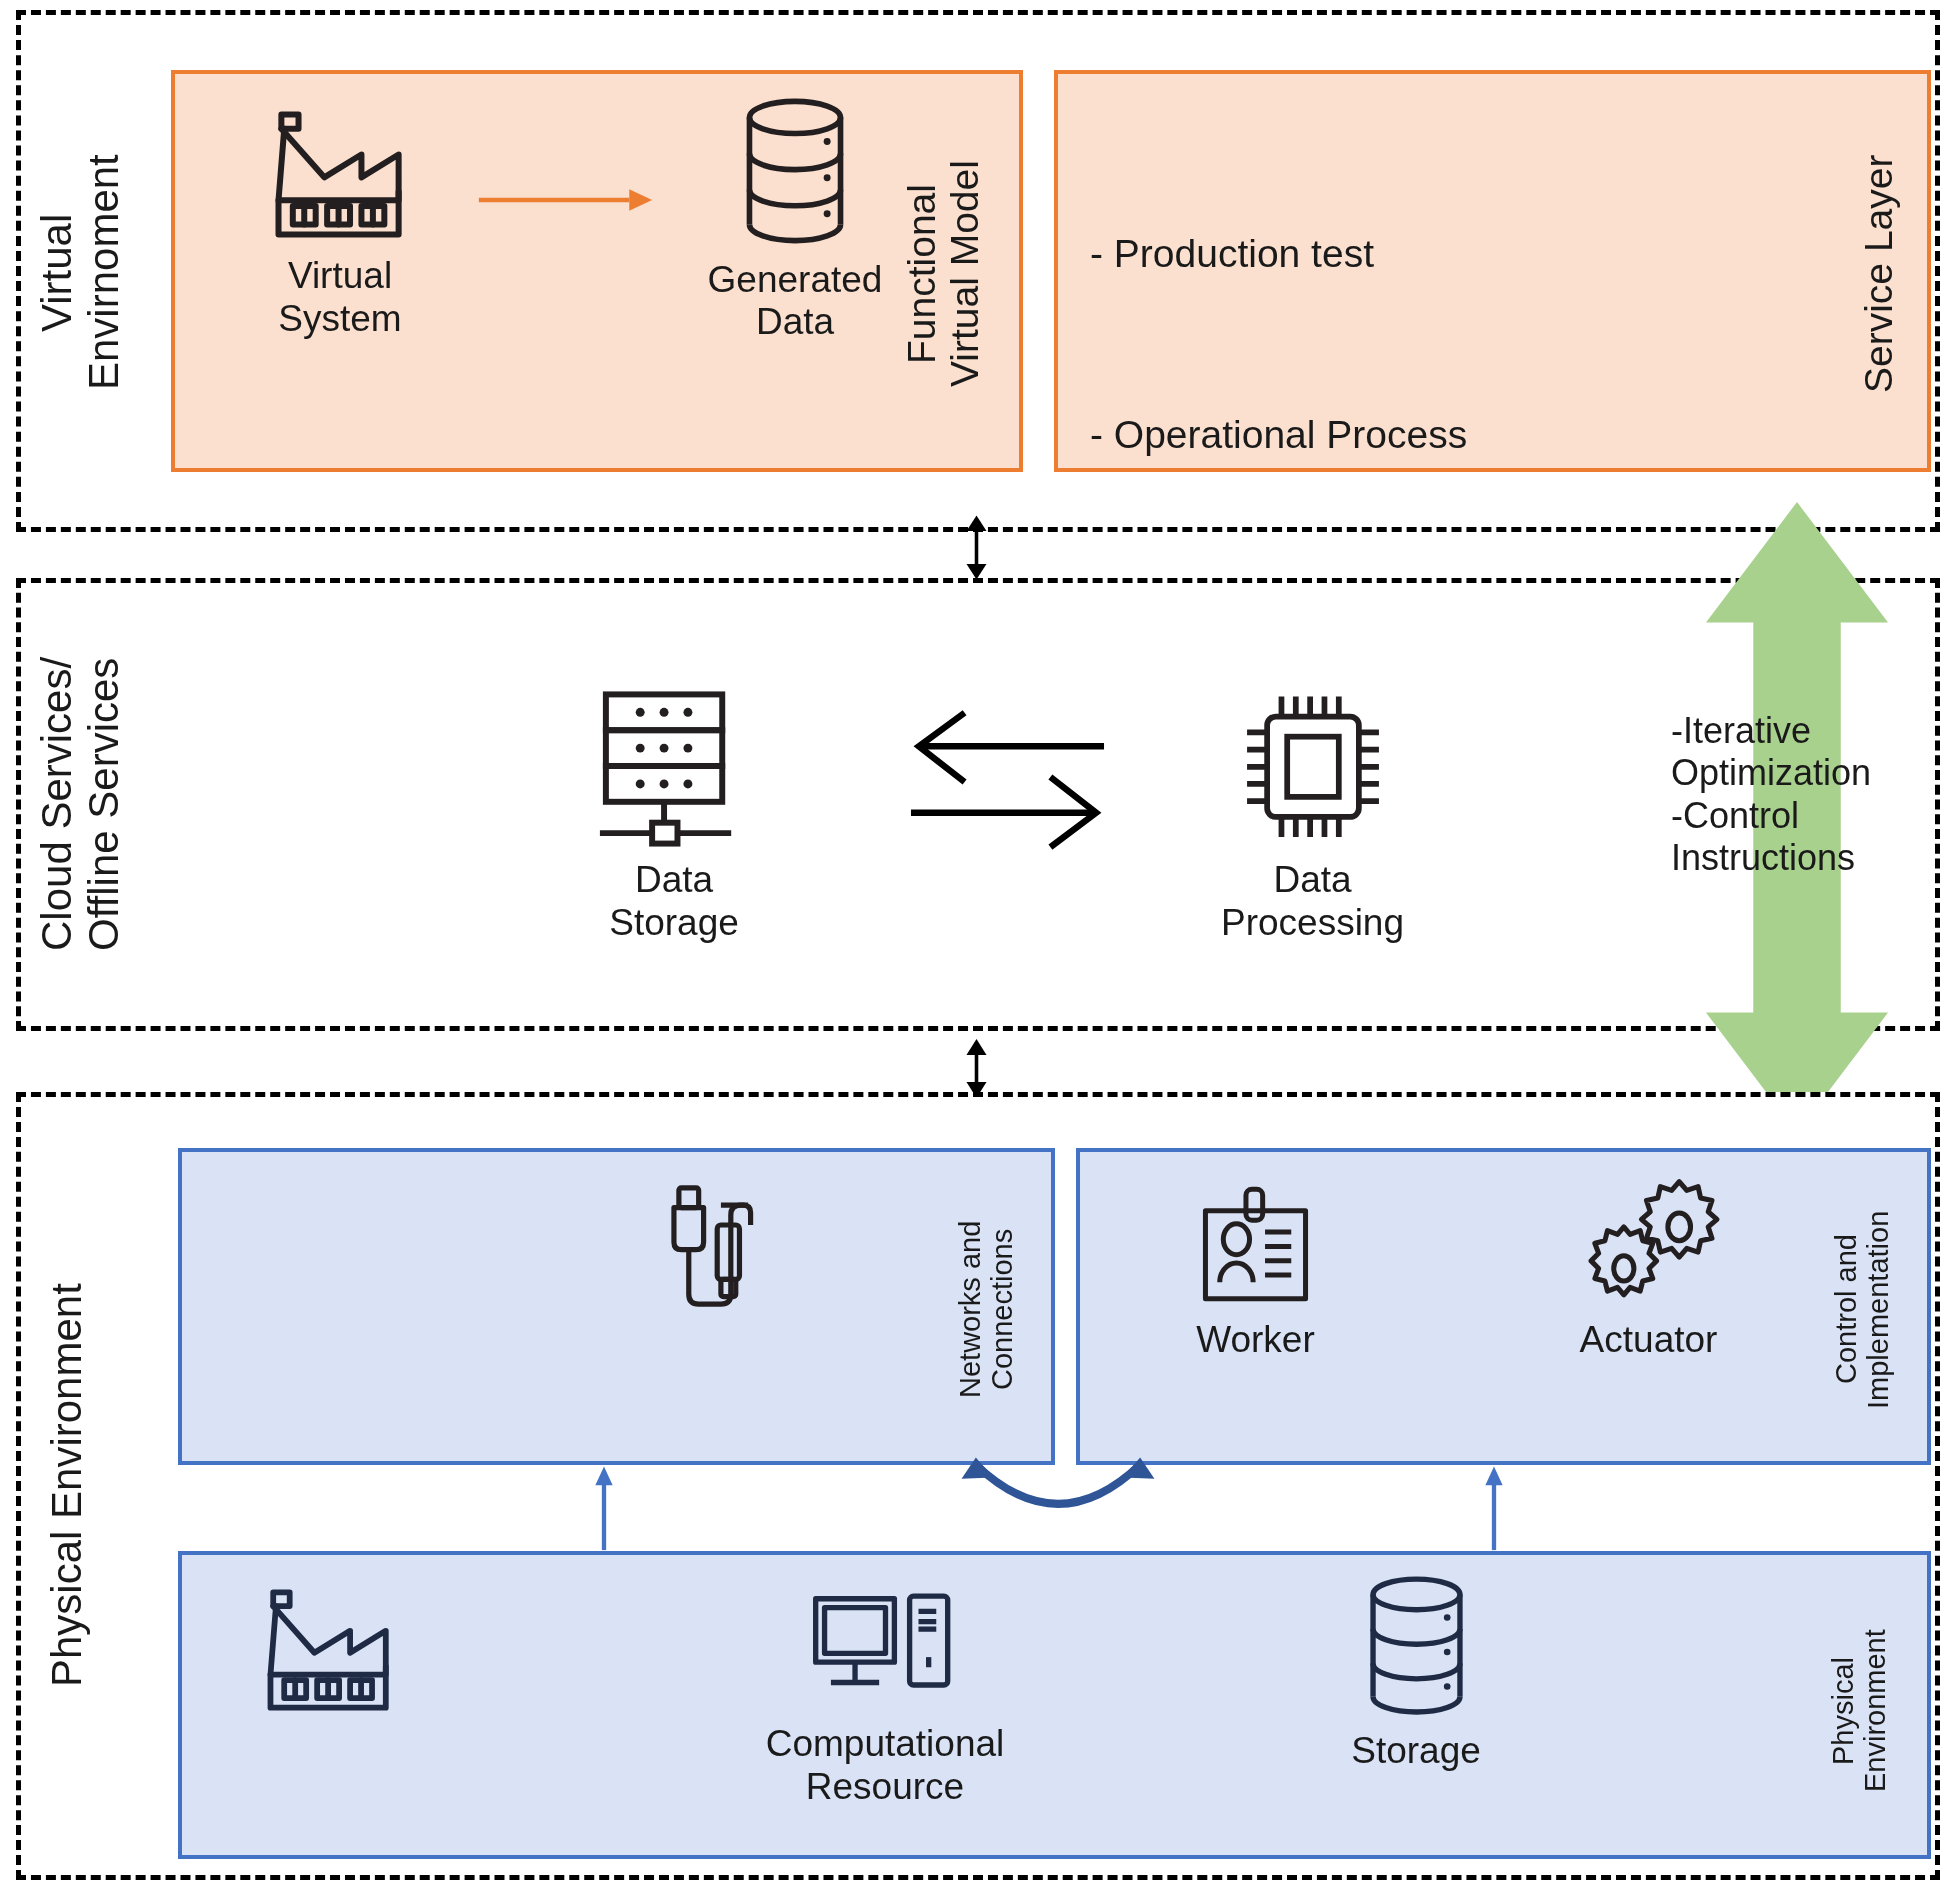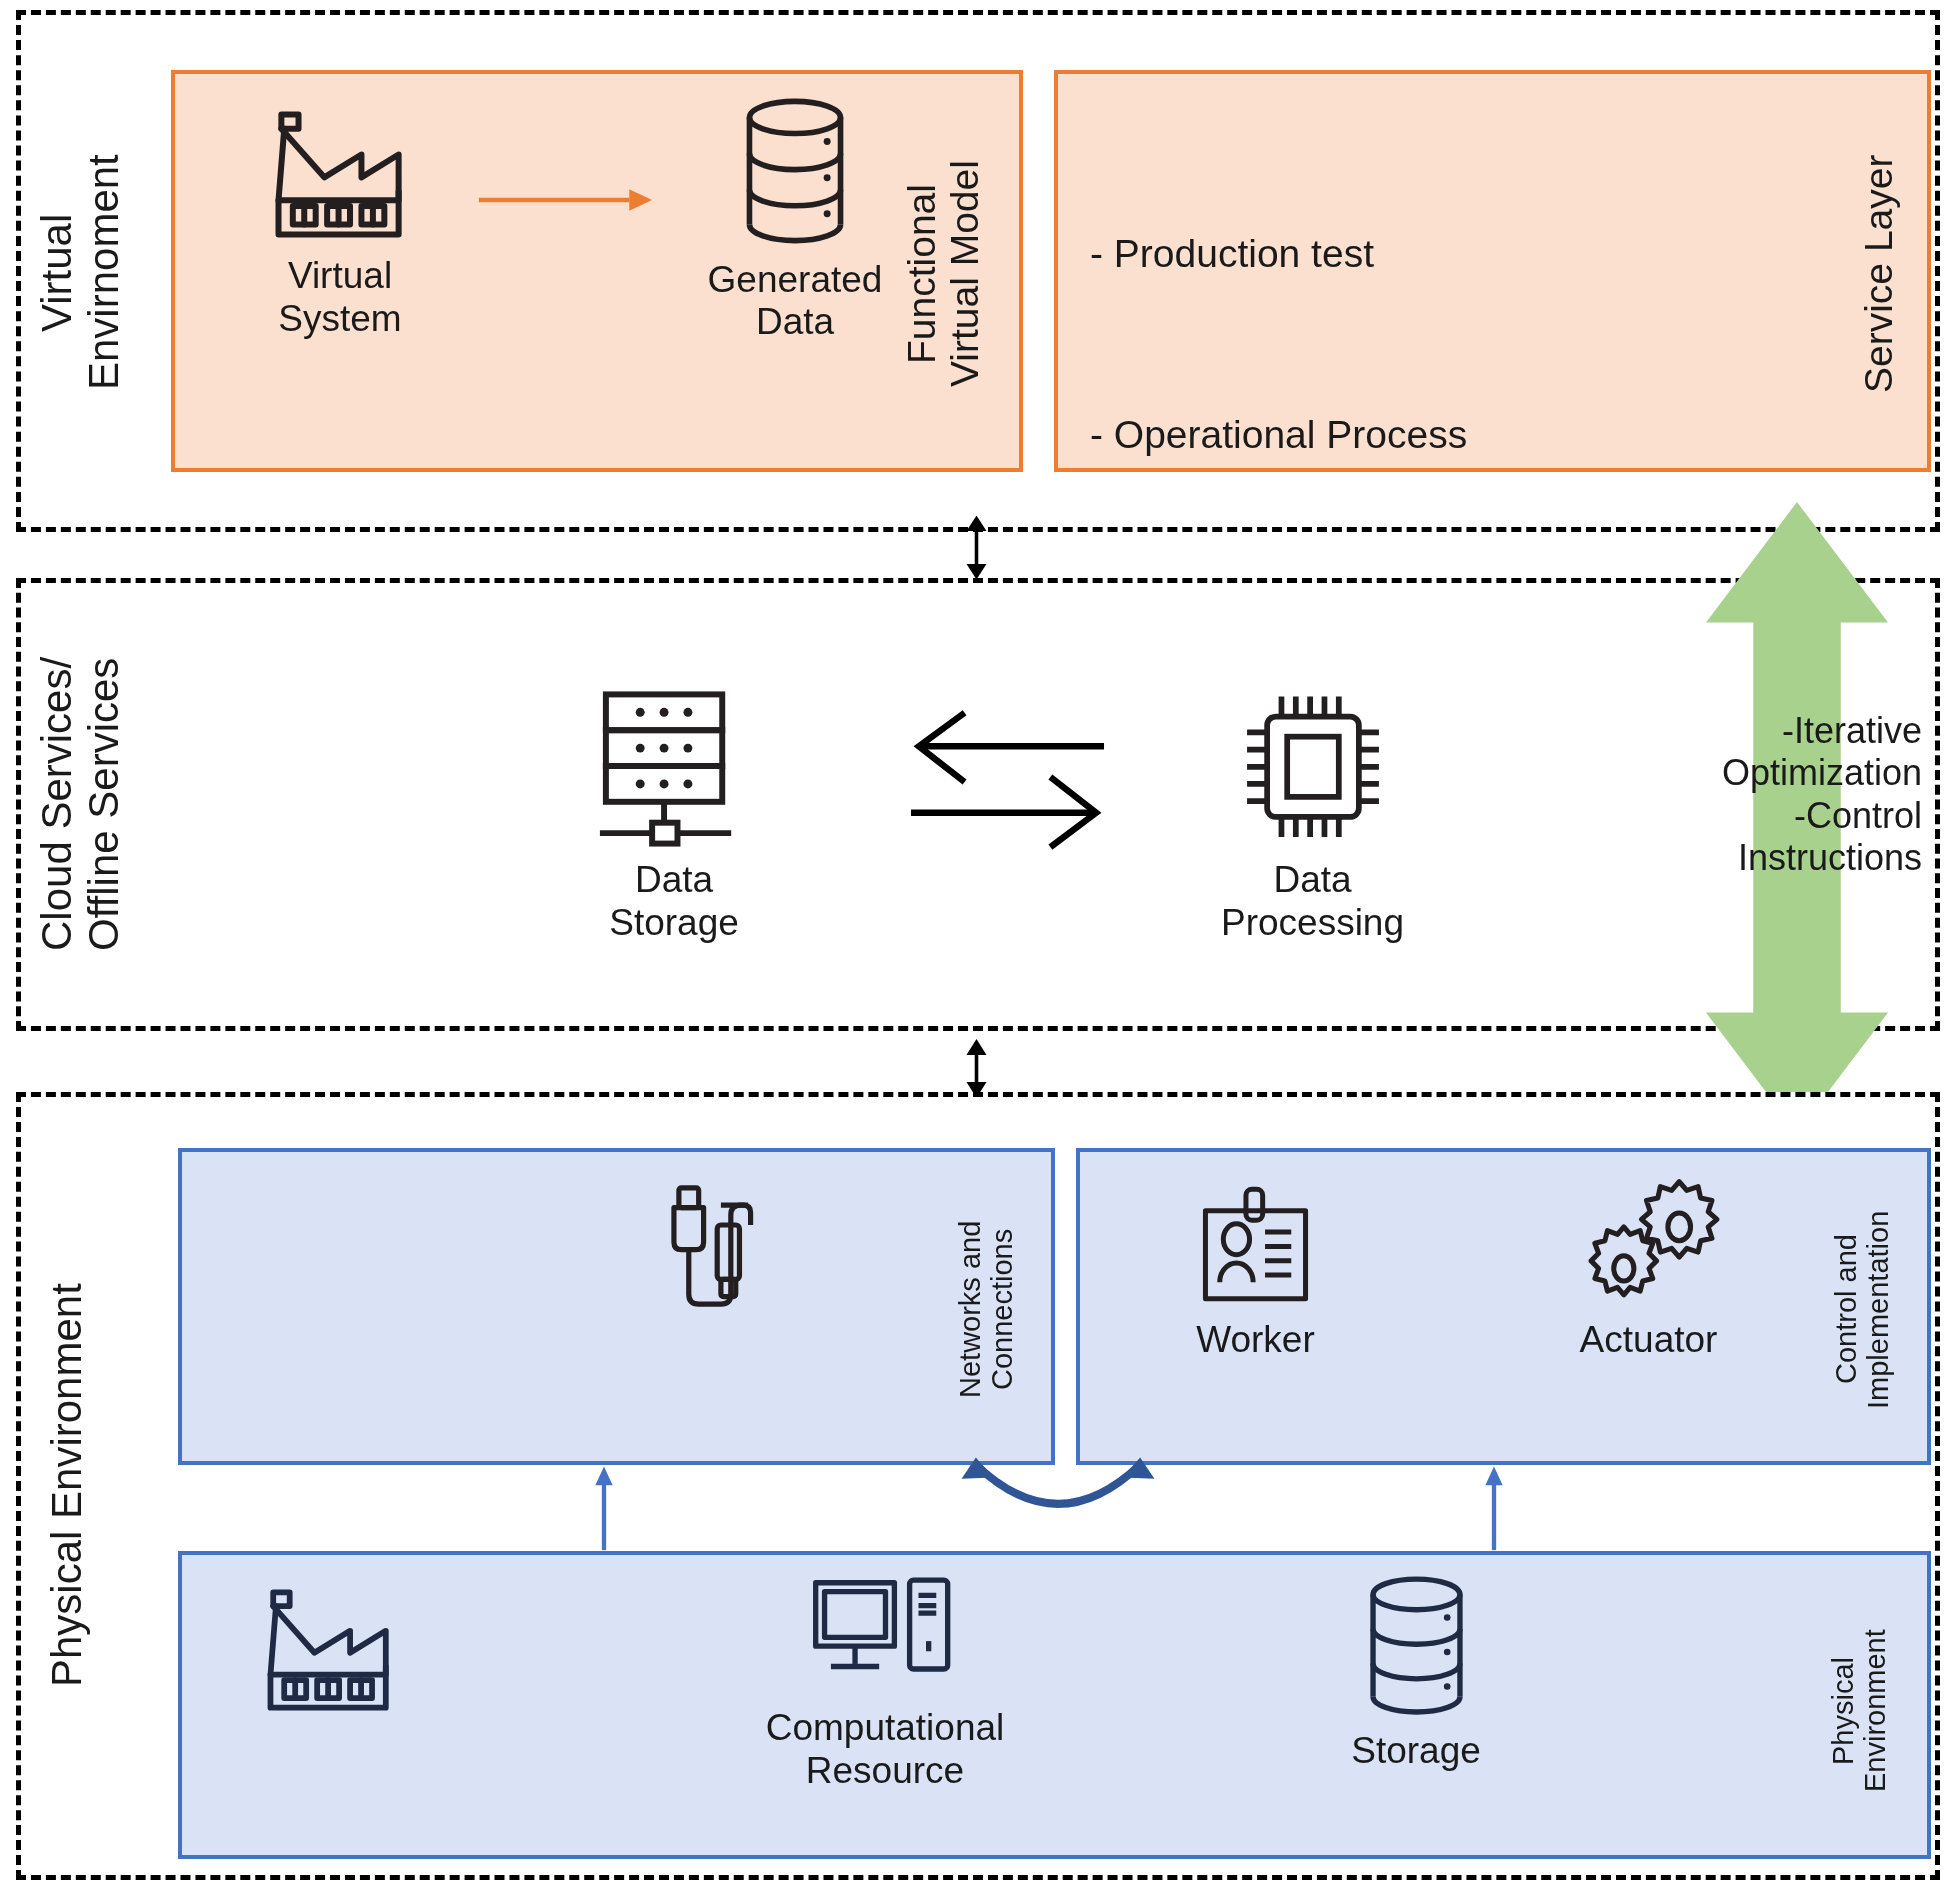--- a/index.html
+++ b/index.html
@@ -91,21 +91,21 @@
     white-space:pre-line;
     margin-top:7.2px;
   }
   .node .ico{display:block;margin:0 auto;}
 
   
   #green-arrow{position:absolute;left:1700px;top:502px;width:194px;height:631px;}
   #green-label{
     position:absolute;left:1671px;top:710px;width:251px;
     font-size:36px;line-height:1.18;color:#1a1a1a;white-space:pre-line;
-    text-align:right;
+    text-align:left;
   }
 
   
   .connector{position:absolute;}
 </style>
 </head>
 <body>
 
 <div id="stage">
 
@@ -353,21 +353,21 @@
             <path d="M12 68 L12 92 H96 V36 L70 52 V36 L44 52 L14 18"></path>
             <rect x="22" y="72" width="16" height="13"></rect>
             <rect x="46" y="72" width="16" height="13"></rect>
             <rect x="70" y="72" width="16" height="13"></rect>
             <path d="M30 72 v13 M54 72 v13 M78 72 v13"></path>
           </g>
         </svg>
       </span>
     </div>
 
-    <div class="node" style="left:502px;top:14px;width:402px;">
+    <div class="node" style="left:502px;top:30px;width:402px;">
       <span class="ico">
         <svg width="165" height="129" viewBox="0 0 130 100">
           <g fill="none" stroke="#1f2a44" stroke-width="4.2" stroke-linejoin="round">
             <rect x="10" y="10" width="62" height="50"></rect>
             <rect x="17" y="17" width="48" height="36"></rect>
             <path d="M41 60 v14"></path>
             <path d="M22 76 h38"></path>
             <rect x="84" y="8" width="30" height="70" rx="3"></rect>
             <path d="M91 20 h14 M91 28 h14 M91 34 h14"></path>
             <path d="M99 56 v8"></path>

